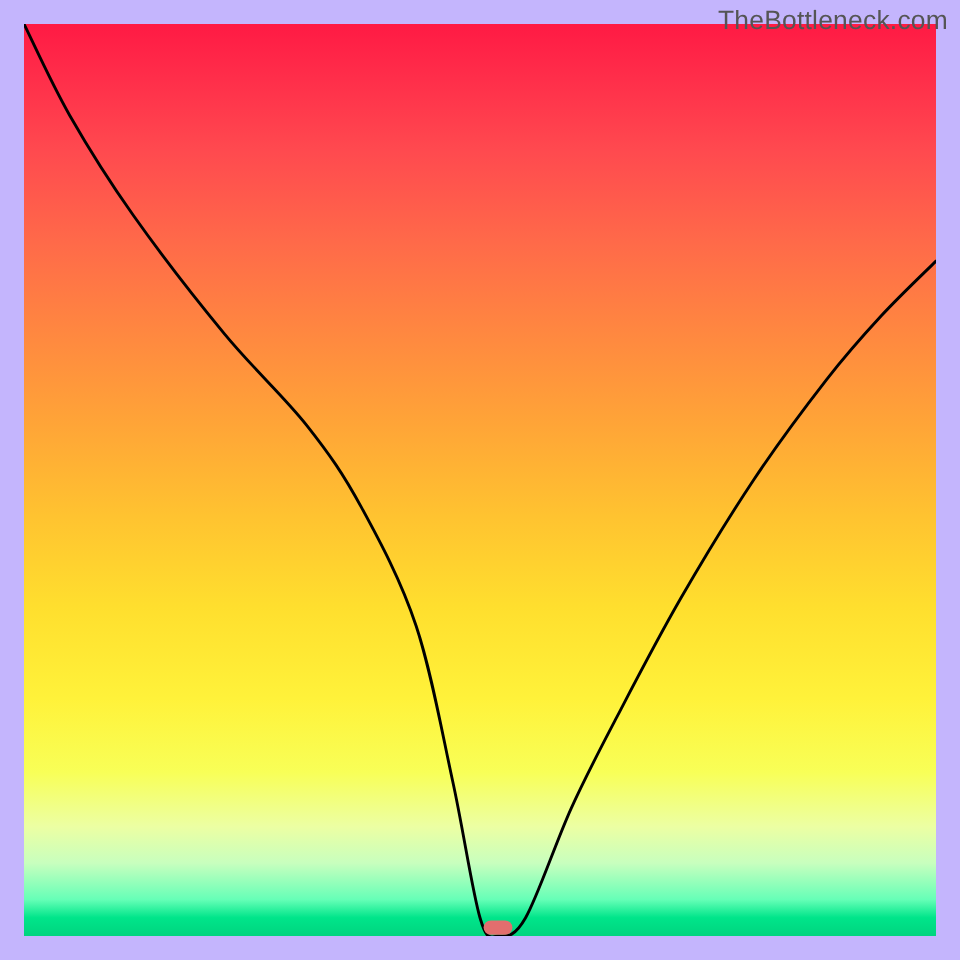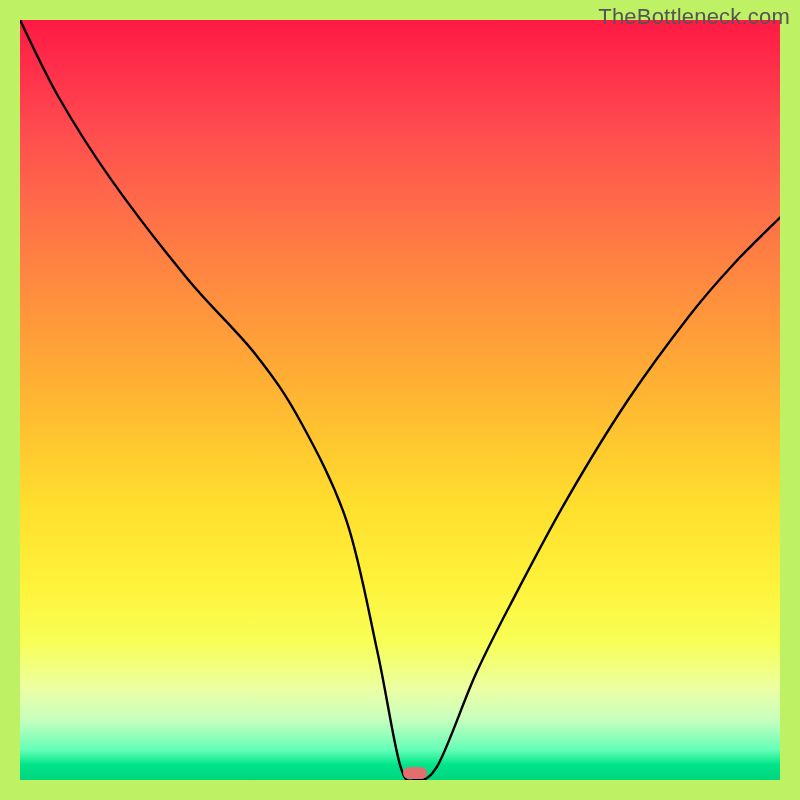--- a/index.html
+++ b/index.html
@@ -8,21 +8,21 @@
     width: 800px;
     height: 800px;
     background: #000;
     font-family: Arial, Helvetica, sans-serif;
     overflow: hidden;
   }
   .frame {
     position: relative;
     width: 800px;
     height: 800px;
-    background: #bef264;
+    background: #c4b5fd;
   }
   .watermark {
     position: absolute;
     top: 4px;
     right: 10px;
     color: #555;
     font-size: 22px;
     letter-spacing: 0.2px;
     z-index: 30;
     user-select: none;

